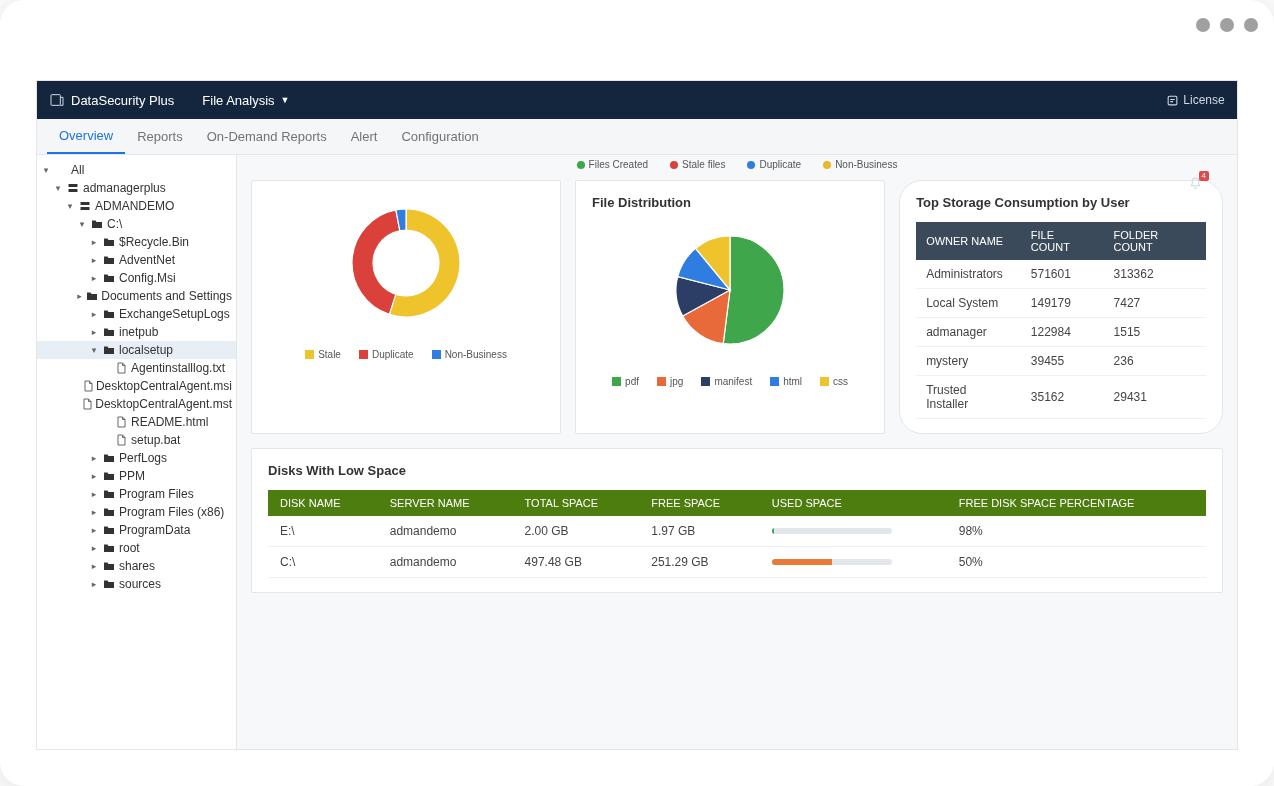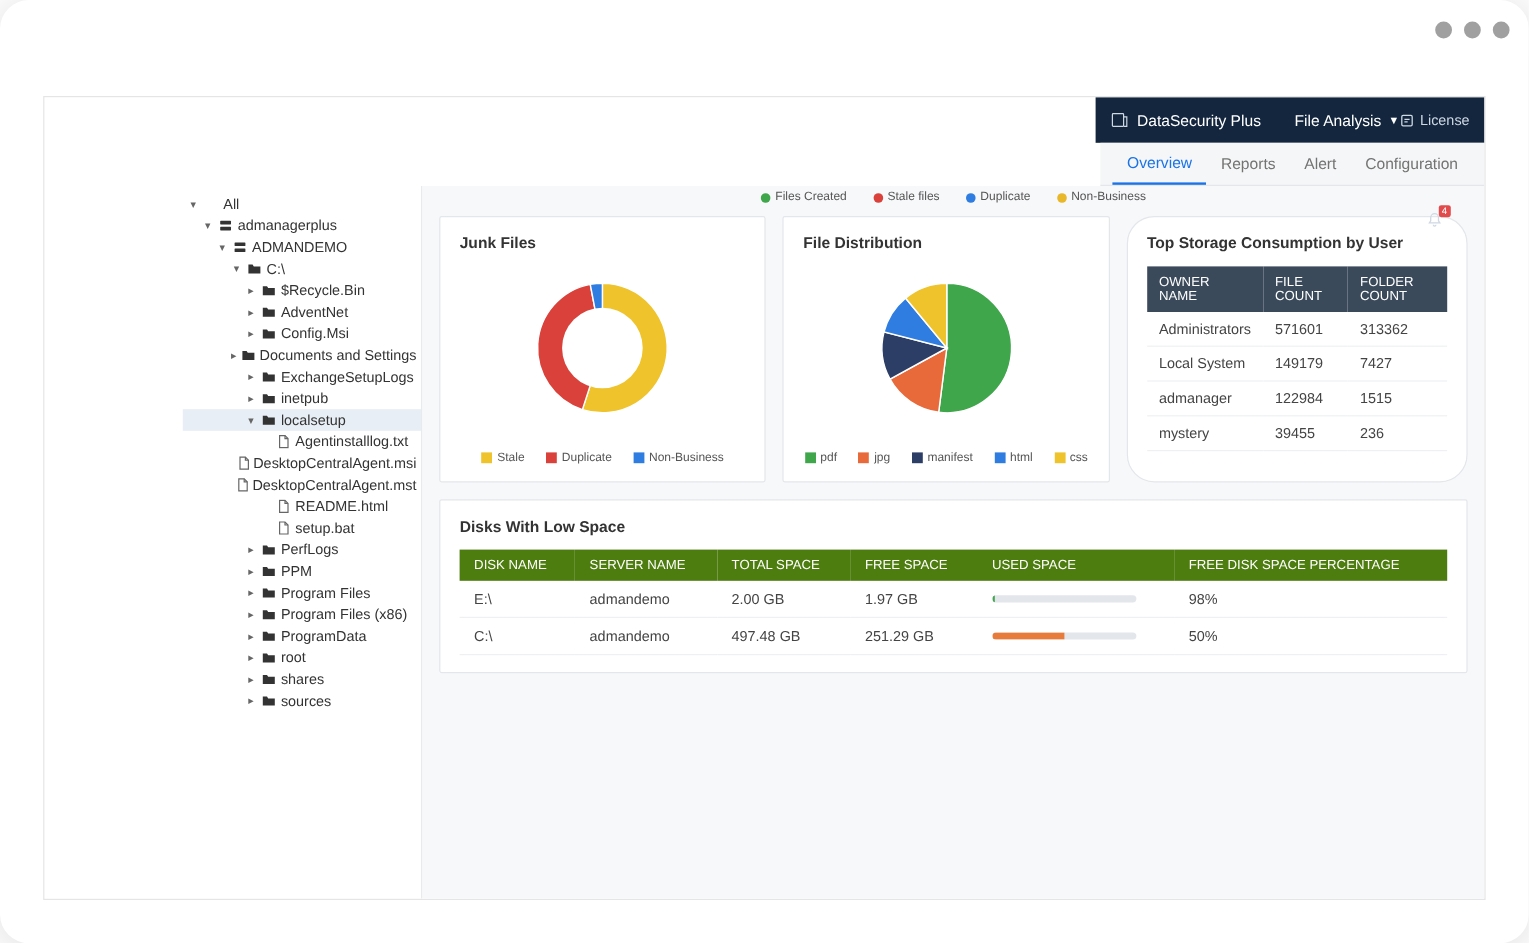--- a/index.html
+++ b/index.html
@@ -2,21 +2,21 @@
 <html><head>
 <meta charset="utf-8">
 <style>
 * { box-sizing: border-box; margin: 0; padding: 0; }
 body { font-family: -apple-system, BlinkMacSystemFont, "Segoe UI", Arial, sans-serif; font-size: 12px; color: #333; background: #fff; }
 
 .browser-frame { position: relative; width: 1274px; height: 786px; background: #fff; border-radius: 24px; overflow: hidden; box-shadow: 0 4px 40px rgba(0,0,0,0.15); }
 .browser-chrome { height: 50px; display: flex; justify-content: flex-end; align-items: center; padding: 0 16px; gap: 10px; }
 .chrome-dot { width: 14px; height: 14px; border-radius: 50%; background: #a0a0a0; }
 
-.app { position: absolute; left: 36px; right: 36px; top: 80px; bottom: 36px; display: flex; flex-direction: column; border: 1px solid #e5e5e5; background: #fff; overflow: hidden; align-items: flex-end; }
+.app { position: absolute; left: 36px; right: 36px; top: 80px; bottom: 36px; display: flex; flex-direction: column; border: 1px solid #e5e5e5; background: #fff; overflow: hidden; }
 
 .topbar { height: 38px; background: #13263e; color: #fff; display: flex; align-items: center; padding: 0 12px; font-size: 13px; }
 .brand { display: flex; align-items: center; gap: 6px; font-weight: 500; }
 .brand svg { width: 16px; height: 16px; }
 .module { margin-left: 28px; display: flex; align-items: center; gap: 6px; font-weight: 500; color: #fff; }
 .module .caret { font-size: 9px; }
 .topbar-right { margin-left: auto; display: flex; align-items: center; gap: 14px; font-size: 12px; color: #cfd8e3; flex-direction: column; }
 .topbar-right .item { display: flex; align-items: center; gap: 4px; cursor: pointer; }
 .topbar-right .sep { color: #4a5a6e; }
 .admin-label { color: #5fc88f; }
@@ -128,20 +128,21 @@
               <circle cx="12" cy="8" r="4"></circle>
               <path d="M4 21c0-4 4-6 8-6s8 2 8 6"></path>
             </svg>
         </div>
       </div>
     </div>
 
     <div class="tabbar" id="tabbar">
         <div class="tab active">Overview</div>
         <div class="tab">Reports</div>
+        <div class="tab">On-Demand Reports</div>
         <div class="tab">Alert</div>
         <div class="tab">Configuration</div>
       </div>
 
     <div class="body">
 
       <div class="sidebar" id="tree">
           <div class="tree-item">
             <span class="tree-indent" style="width:0px"></span>
             <span class="tree-caret">▾</span>
@@ -404,21 +405,20 @@
             </div>
             <div class="li">
               <span class="legend-dot" style="background:#e8b72a"></span>
               <span>Non-Business</span>
             </div>
           </div>
 
         <div class="cards-row">
 
           <div class="card">
-            <div class="card-title">Junk Files</div>
             <div class="donut-wrap">
               <svg class="chart" viewBox="0 0 100 100" id="junk-chart">
                   <path d="M 50 50 L 50 5 A 45 45 0 1 1 36.09423525312735 92.79754323328191 Z" fill="#efc32b" stroke="#fff" stroke-width="1"></path>
                   <path d="M 50 50 L 36.09423525312735 92.79754323328191 A 45 45 0 0 1 41.56784084364243 5.7970737172090026 Z" fill="#d9413a" stroke="#fff" stroke-width="1"></path>
                   <path d="M 50 50 L 41.56784084364243 5.7970737172090026 A 45 45 0 0 1 50.00000000000003 5 Z" fill="#2f7de1" stroke="#fff" stroke-width="1"></path>
                   <circle cx="50" cy="50" r="28" fill="#fff"></circle>
                 </svg>
             </div>
             <div class="chart-legend" id="junk-legend">
                 <div class="li">
@@ -494,20 +494,25 @@
                   </tr>
                   <tr>
                     <td>admanager</td>
                     <td>122984</td>
                     <td>1515</td>
                   </tr>
                   <tr>
                     <td>mystery</td>
                     <td>39455</td>
                     <td>236</td>
+                  </tr>
+                  <tr>
+                    <td>Trusted Installer</td>
+                    <td>35162</td>
+                    <td>29431</td>
                   </tr>
                 </tbody>
             </table>
           </div>
         </div>
 
         <div class="card wide-card">
           <div class="card-title">Disks With Low Space</div>
           <table class="disk-table">
             <thead>

